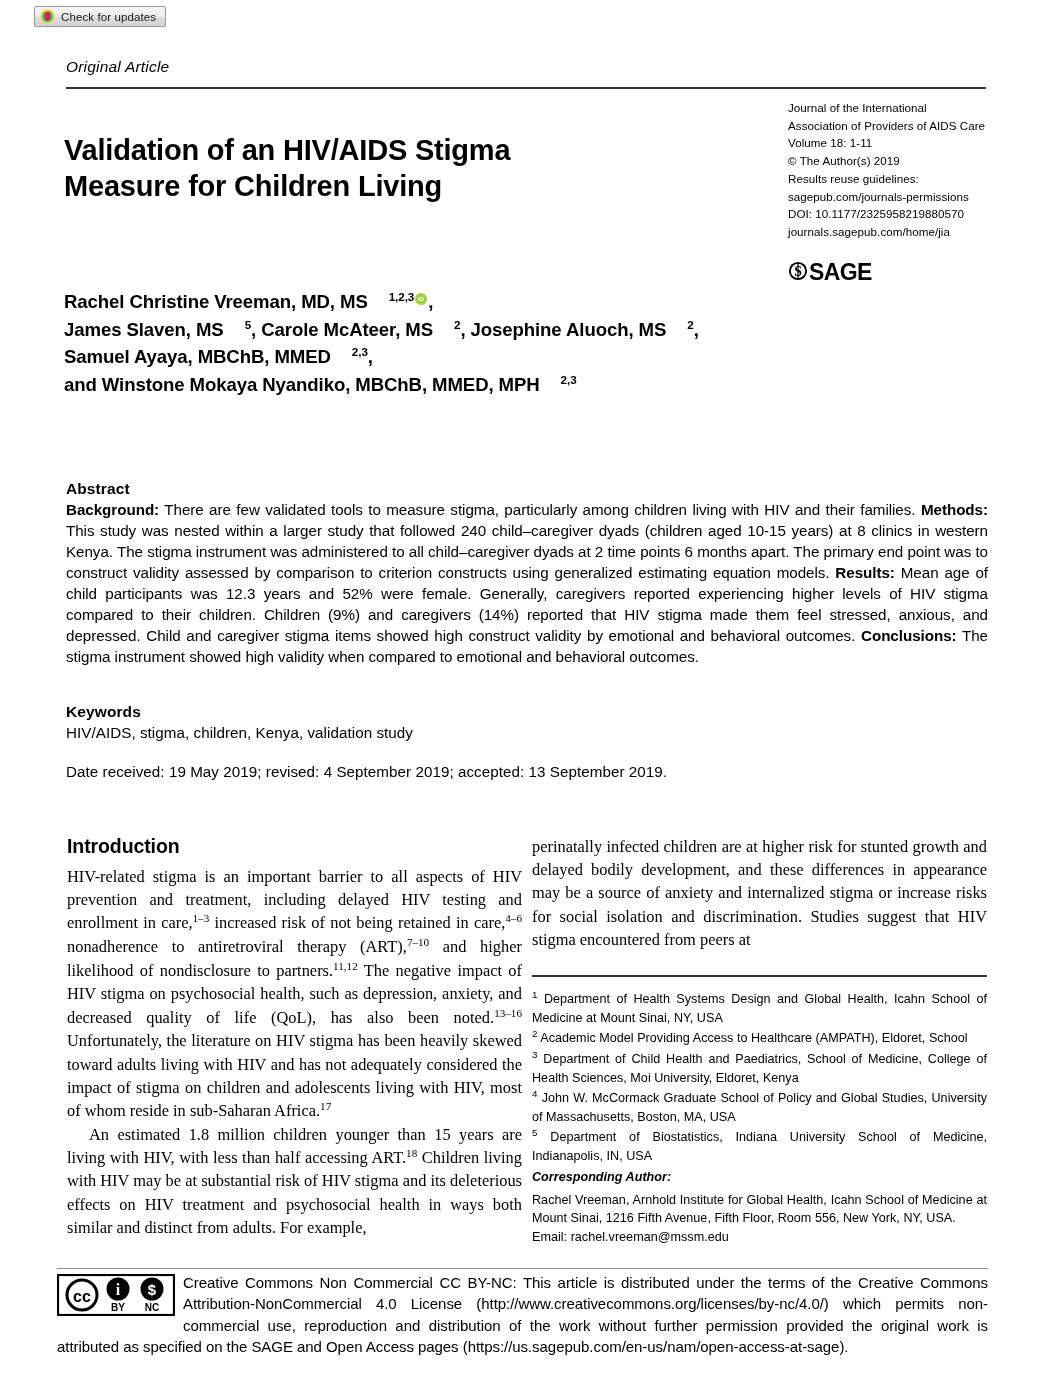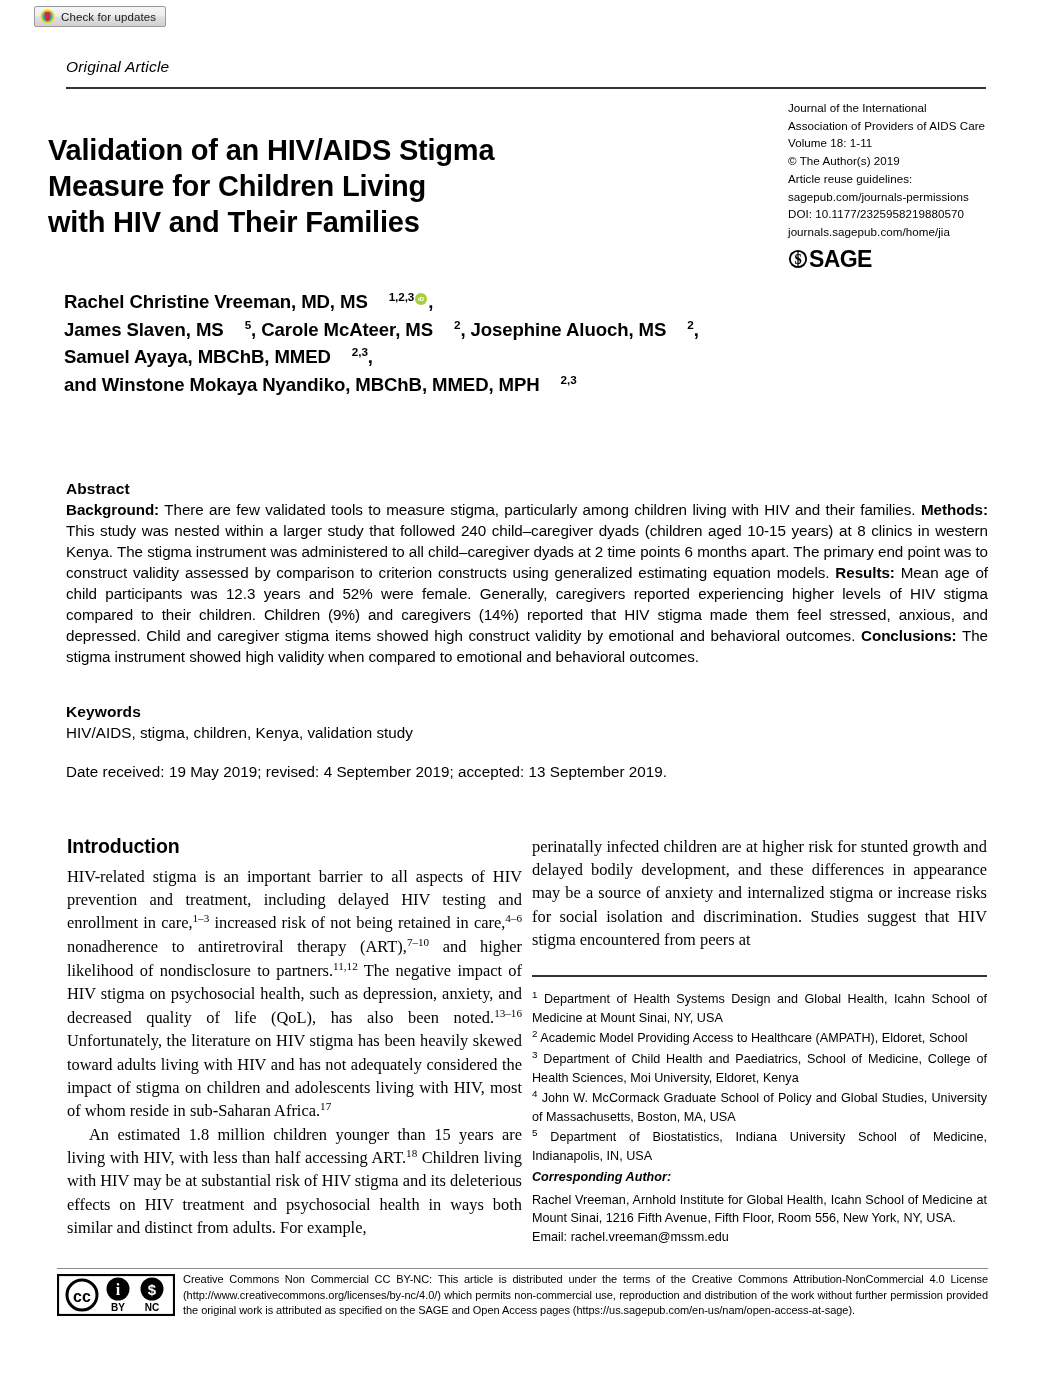--- a/index.html
+++ b/index.html
@@ -58,21 +58,21 @@
     left: 66px;
     top: 87px;
     width: 920px;
     height: 1.6px;
     background: #333333;
   }
 
   
   .title {
     position: absolute;
-    left: 48px;
+    left: 64px;
     top: 114px;
     width: 640px;
     font-size: 29px;
     font-weight: bold;
     line-height: 1.23;
     letter-spacing: -0.2px;
   }
   .title-line { display: block; }
 
   
@@ -80,23 +80,22 @@
     position: absolute;
     left: 788px;
     top: 99px;
     width: 210px;
     font-size: 11.6px;
     line-height: 1.53;
     letter-spacing: 0.05px;
   }
   .journal-meta div { white-space: nowrap; }
   .sage-logo {
-    margin-top: 7px;
+    margin-top: 20px;
     display: flex;
-    align-items: center;
     gap: 1px;
   }
   .sage-mark {
     width: 20px; height: 20px;
     flex: 0 0 auto;
   }
   .sage-word {
     font-size: 23px;
     font-weight: bold;
     letter-spacing: -0.6px;
@@ -242,21 +241,21 @@
     position: absolute;
     left: 57px;
     top: 1272px;
     width: 931px;
   }
   .cc-badge {
     float: left;
     margin: 2px 8px 1px 0;
   }
   .cc-text {
-    font-size: 11px;
+    font-size: 15px;
     line-height: 1.43;
     text-align: justify;
     letter-spacing: -0.05px;
   }
 </style>
 </head>
 <body>
 
 <div class="page">
 
@@ -268,29 +267,28 @@
     </svg>
     <span class="crossmark-label">Check for updates</span>
   </div>
 
   <div class="running-head">Original Article</div>
   <div class="rule-top"></div>
 
   <h1 class="title">
     <span class="title-line">Validation of an HIV/AIDS Stigma</span>
     <span class="title-line">Measure for Children Living</span>
-    <span class="title-line">with HIV and Their Families</span>
   </h1>
 
   <div class="journal-meta">
     <div>Journal of the International</div>
     <div>Association of Providers of AIDS Care</div>
     <div>Volume 18: 1-11</div>
     <div>© The Author(s) 2019</div>
-    <div>Article reuse guidelines:</div>
+    <div>Results reuse guidelines:</div>
     <div>sagepub.com/journals-permissions</div>
     <div>DOI: 10.1177/2325958219880570</div>
     <div>journals.sagepub.com/home/jia</div>
     <div class="sage-logo">
       <svg class="sage-mark" viewBox="0 0 32 32">
         <circle cx="16" cy="16" r="14.5" fill="#000"></circle>
         <circle cx="16" cy="16" r="11.5" fill="#fff"></circle>
         <text x="16" y="24.5" font-family="Liberation Serif, serif" font-size="22" font-weight="bold" text-anchor="middle" fill="#000">S</text>
         <rect x="15" y="3" width="2" height="26" fill="#000"></rect>
       </svg>

